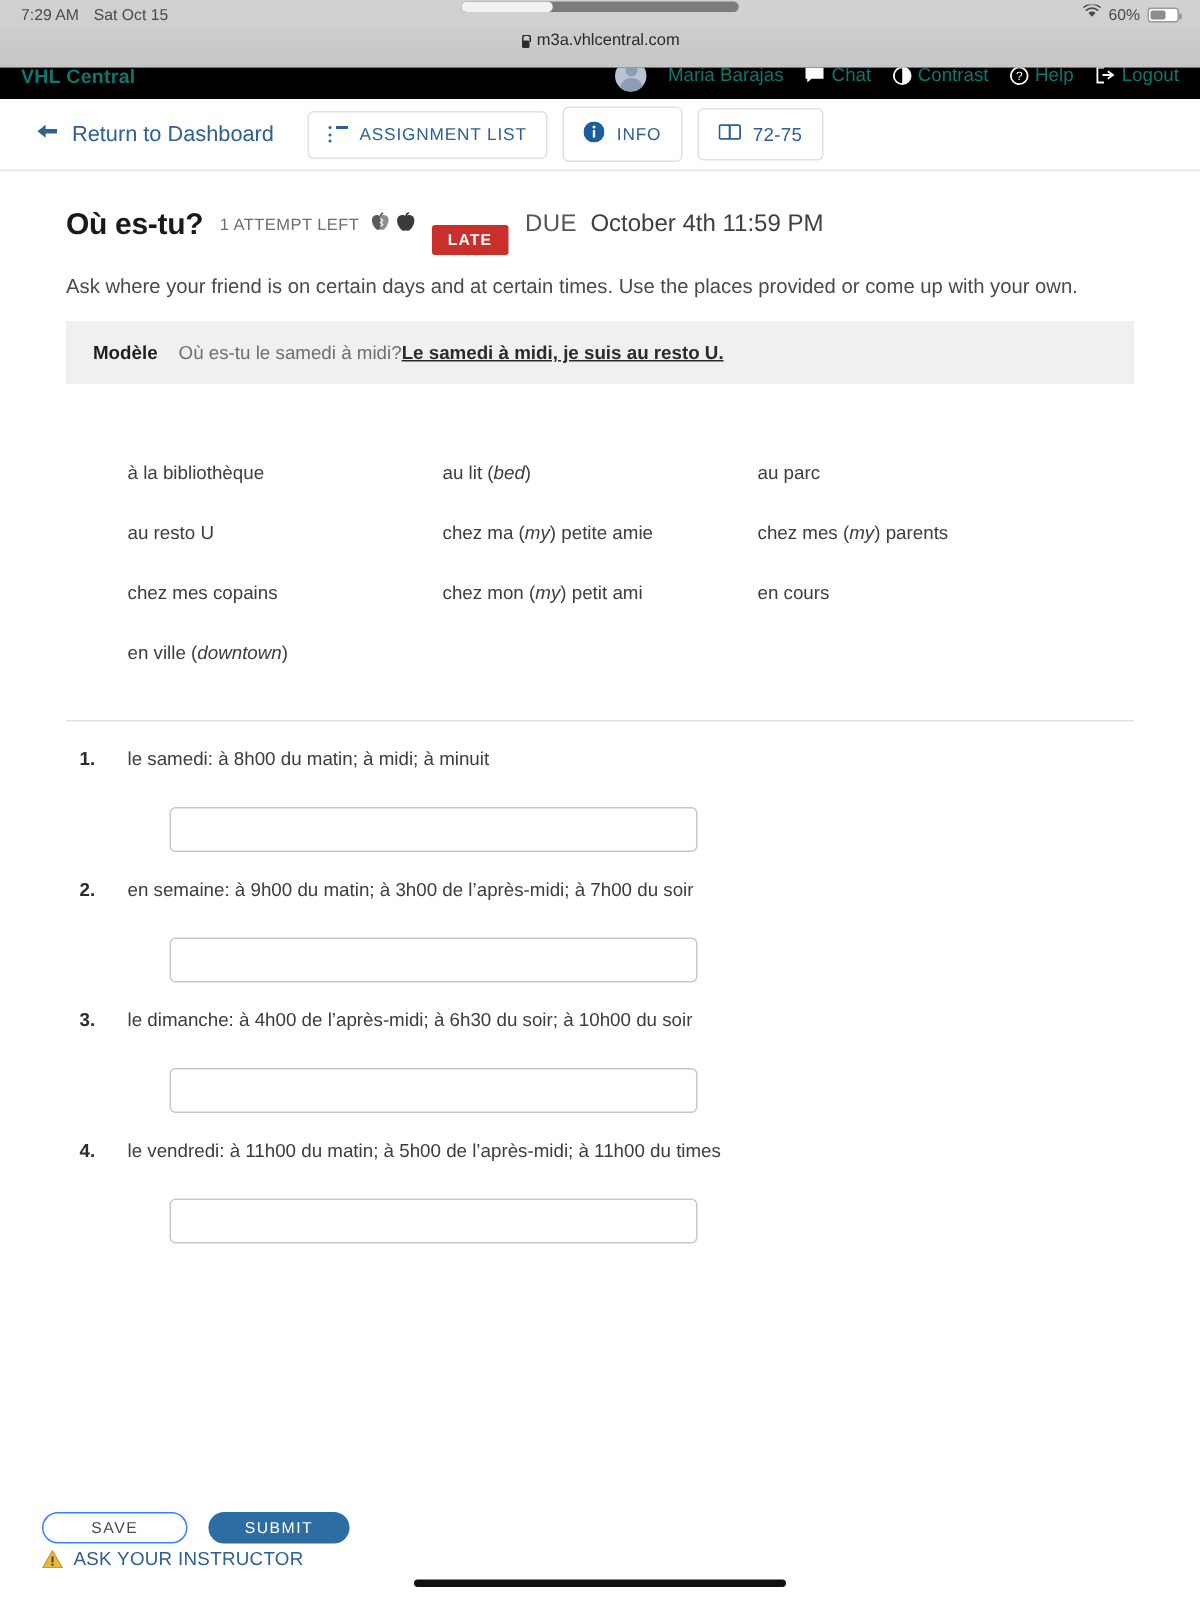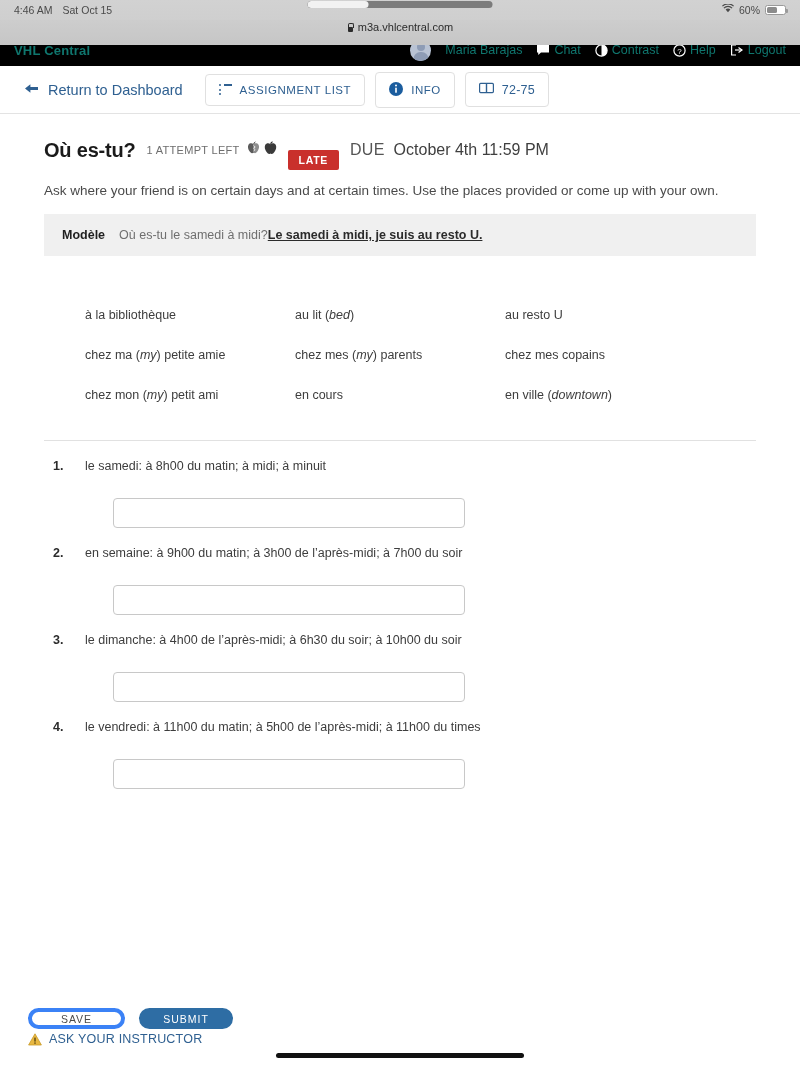--- a/index.html
+++ b/index.html
@@ -282,21 +282,21 @@
     display: flex;
     align-items: center;
     gap: 14px;
     padding: 0 0 0 28px;
     position: absolute;
     left: 0; right: 0;
     top: 1008px;
   }
   .btn-save {
     width: 97px; height: 21px;
-    border: 4px solid #3b82f6;
+    border: 1px solid #3b82f6;
     border-radius: 11px;
     background: #fff;
     color: #4b4b4b;
     font-size: 10.5px;
     letter-spacing: 1px;
     cursor: pointer;
     font-family: "Liberation Sans", sans-serif;
   }
   .btn-submit {
     width: 94px; height: 21px;
@@ -332,21 +332,21 @@
     height: 5px;
     border-radius: 3px;
     background: #111;
   }
 </style>
 </head>
 <body>
 
 <div class="status-bar">
   <div class="status-left">
-    <span>4:46 AM</span>
+    <span>7:29 AM</span>
     <span>Sat Oct 15</span>
   </div>
   <div class="status-right">
     <span class="wifi-glyph">
       <svg width="12" height="9" viewBox="0 0 12 9" aria-hidden="true">
         <path d="M6 8.2 L3.6 5.6 a3.4 3.4 0 0 1 4.8 0 Z" fill="#4a4a4a"></path>
         <path d="M1.9 4.1 a5.8 5.8 0 0 1 8.2 0" stroke="#4a4a4a" stroke-width="1.1" fill="none"></path>
         <path d="M0.4 2.1 a8.1 8.1 0 0 1 11.2 0" stroke="#4a4a4a" stroke-width="1.1" fill="none"></path>
       </svg>
     </span>
@@ -490,20 +490,21 @@
   <div class="directions">Ask where your friend is on certain days and at certain times. Use the places provided or come up with your own.</div>
 
   <div class="modele">
     <span class="modele-label">Modèle</span>
     <span><span class="modele-prompt">Où es-tu le samedi à midi?</span><span class="modele-answer">Le samedi à midi, je suis au resto U.</span></span>
   </div>
 
   <div class="wordbank">
     <span>à la bibliothèque</span>
     <span>au lit (<i>bed</i>)</span>
+    <span>au parc</span>
     <span>au resto U</span>
     <span>chez ma (<i>my</i>) petite amie</span>
     <span>chez mes (<i>my</i>) parents</span>
     <span>chez mes copains</span>
     <span>chez mon (<i>my</i>) petit ami</span>
     <span>en cours</span>
     <span>en ville (<i>downtown</i>)</span>
   </div>
 
   <hr class="divider">

